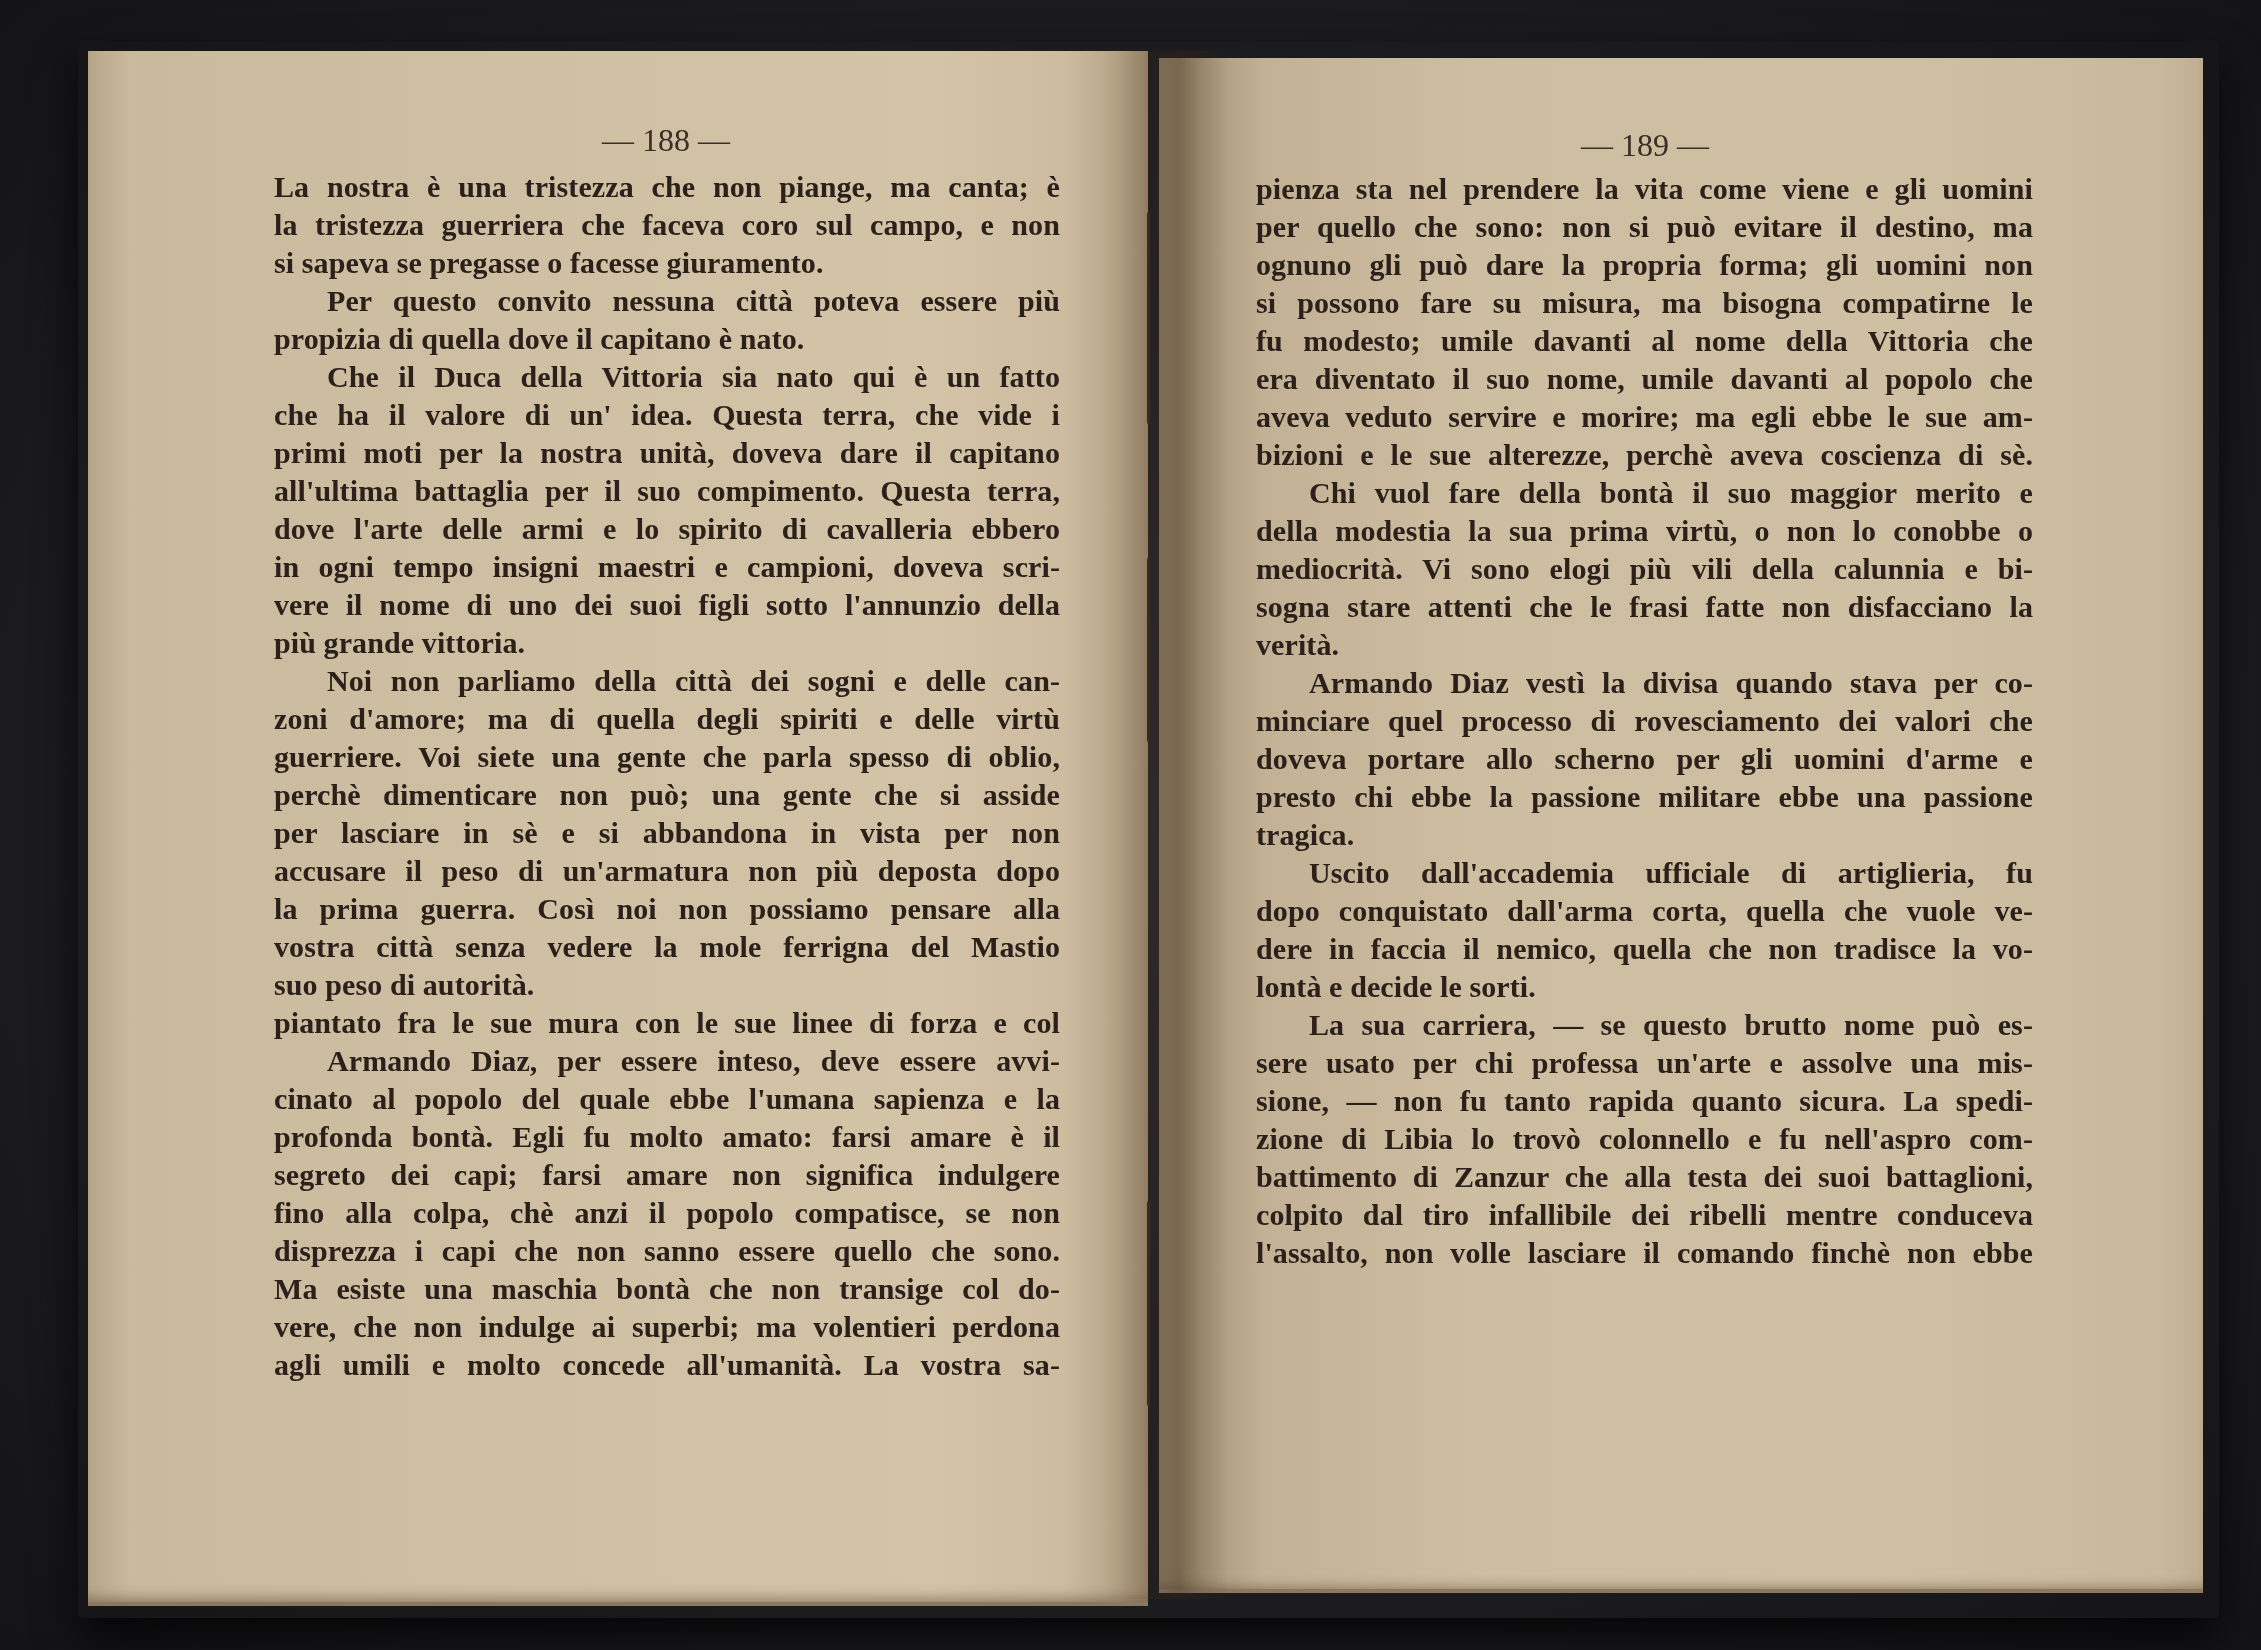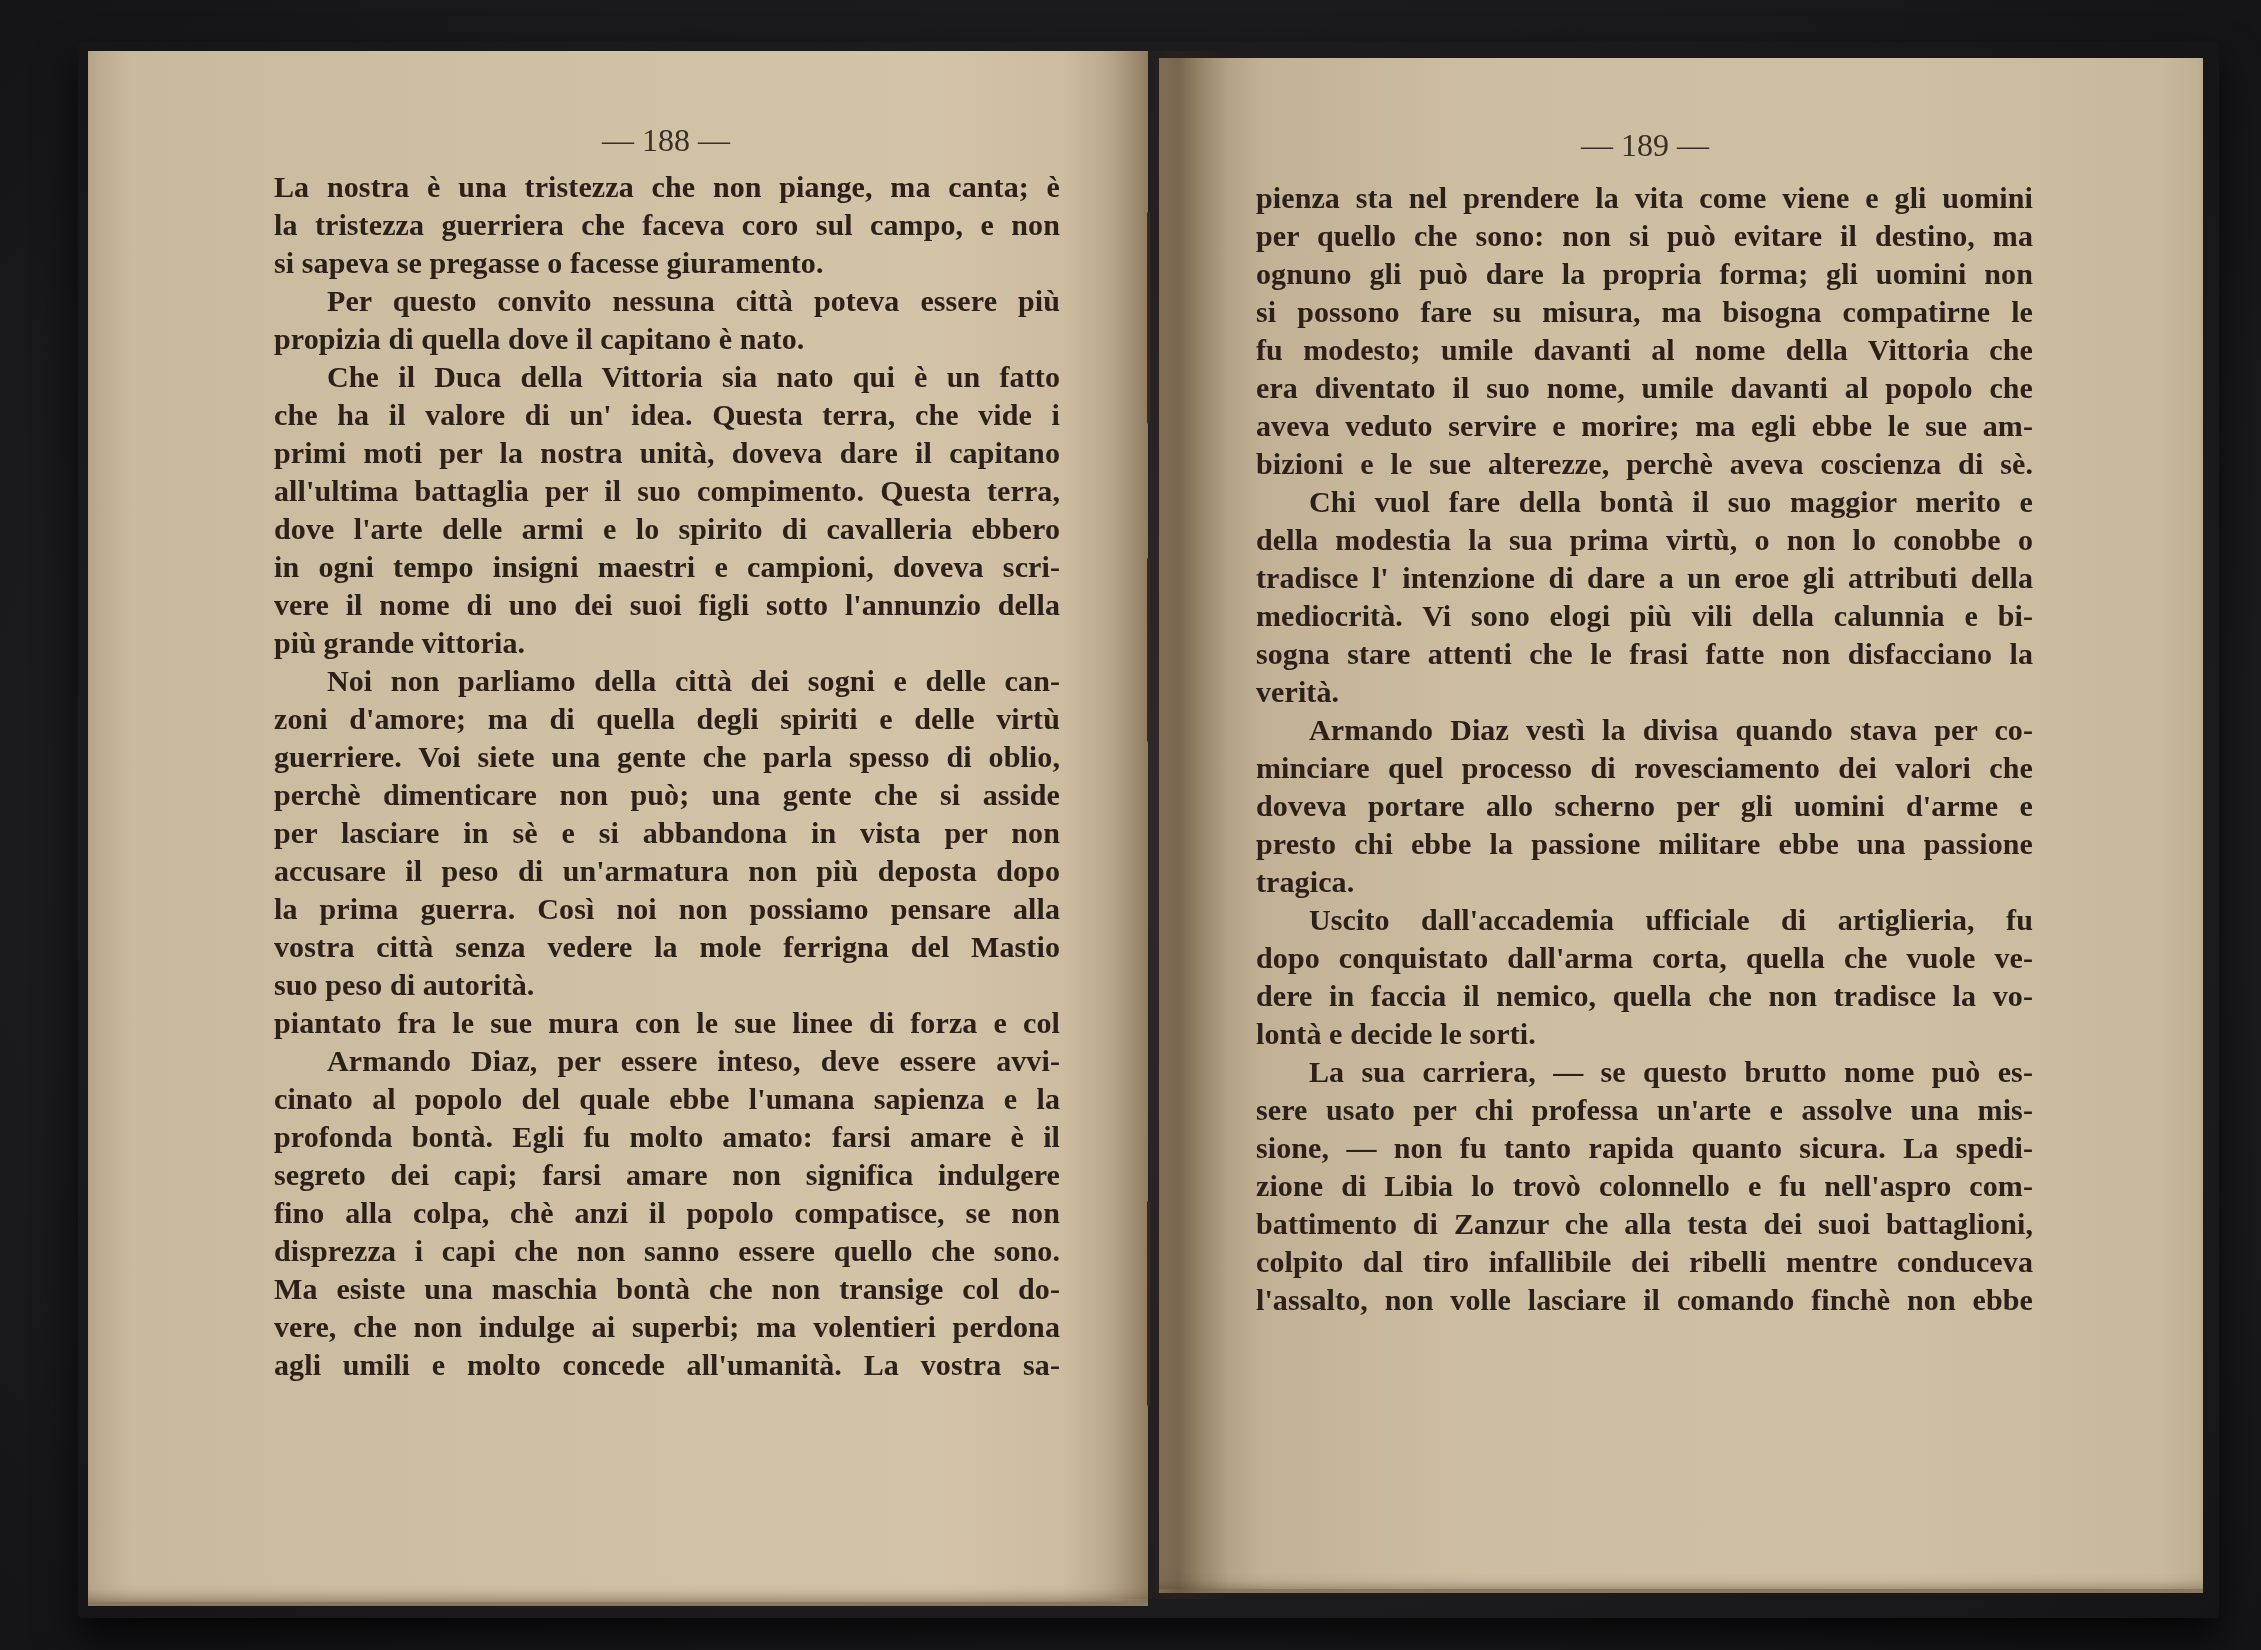--- a/index.html
+++ b/index.html
@@ -65,21 +65,21 @@
   .line {
     display: block;
     white-space: nowrap;
     text-align: justify;
     text-align-last: justify;
     height: 38px;
   }
   .line.indent { padding-left: 53px; }
   .line.last { text-align-last: left; }
   .left-text { left: 274px; top: 168px; width: 786px; }
-  .right-text { left: 1256px; top: 179px; width: 777px; }
+  .right-text { left: 1256px; top: 170px; width: 777px; }
 </style>
 </head>
 <body>
 
 <div class="backdrop"></div>
 <div class="book-shadow"></div>
 
 <div class="page page-left"></div>
 <div class="page page-right"></div>
 <div class="gutter-shade"></div>
@@ -128,21 +128,20 @@
     <span class="line">pienza sta nel prendere la vita come viene e gli uomini</span>
     <span class="line">per quello che sono: non si può evitare il destino, ma</span>
     <span class="line">ognuno gli può dare la propria forma; gli uomini non</span>
     <span class="line">si possono fare su misura, ma bisogna compatirne le</span>
     <span class="line">fu modesto; umile davanti al nome della Vittoria che</span>
     <span class="line">era diventato il suo nome, umile davanti al popolo che</span>
     <span class="line">aveva veduto servire e morire; ma egli ebbe le sue am-</span>
     <span class="line">bizioni e le sue alterezze, perchè aveva coscienza di sè.</span>
     <span class="line indent">Chi vuol fare della bontà il suo maggior merito e</span>
     <span class="line">della modestia la sua prima virtù, o non lo conobbe o</span>
-    <span class="line">tradisce l' intenzione di dare a un eroe gli attributi della</span>
     <span class="line">mediocrità. Vi sono elogi più vili della calunnia e bi-</span>
     <span class="line">sogna stare attenti che le frasi fatte non disfacciano la</span>
     <span class="line last">verità.</span>
     <span class="line indent">Armando Diaz vestì la divisa quando stava per co-</span>
     <span class="line">minciare quel processo di rovesciamento dei valori che</span>
     <span class="line">doveva portare allo scherno per gli uomini d'arme e</span>
     <span class="line">presto chi ebbe la passione militare ebbe una passione</span>
     <span class="line last">tragica.</span>
     <span class="line indent">Uscito dall'accademia ufficiale di artiglieria, fu</span>
     <span class="line">dopo conquistato dall'arma corta, quella che vuole ve-</span>

